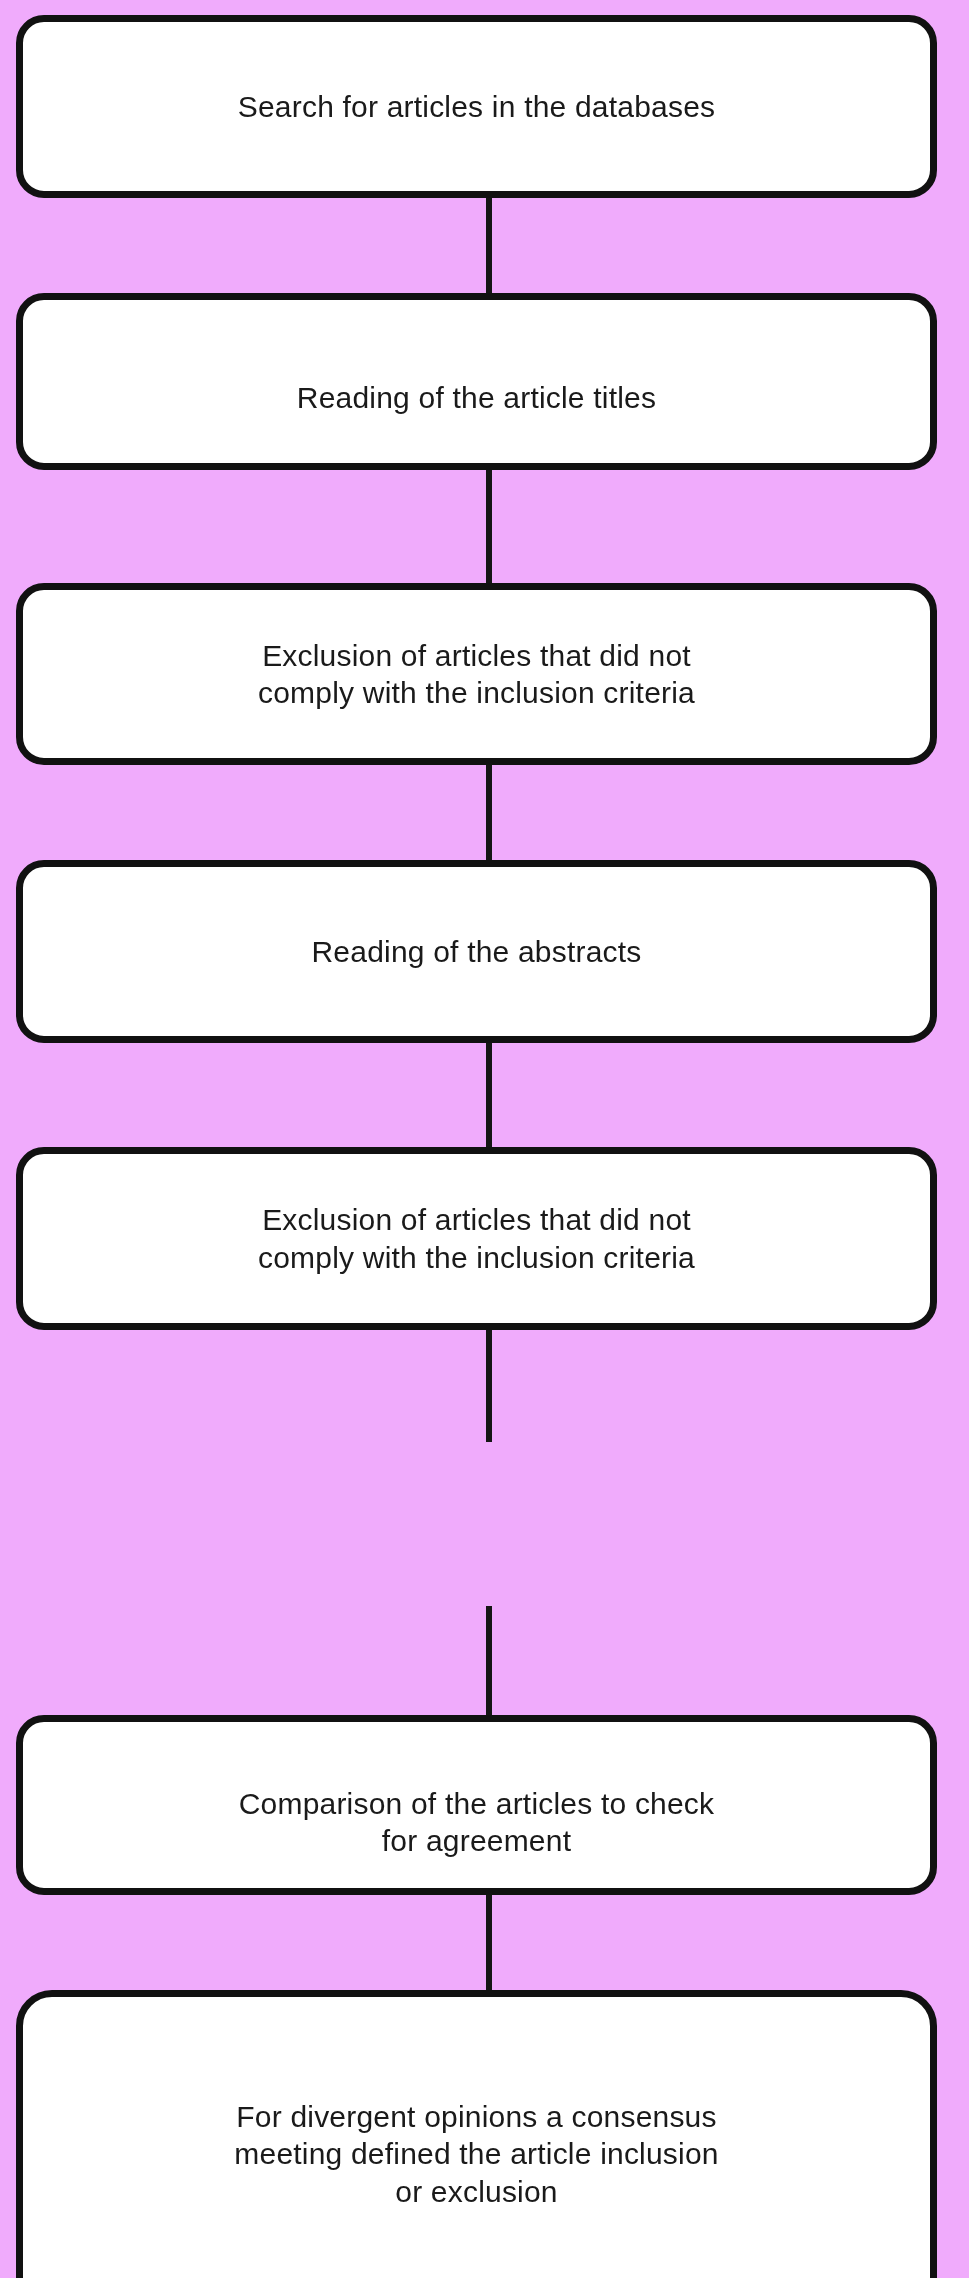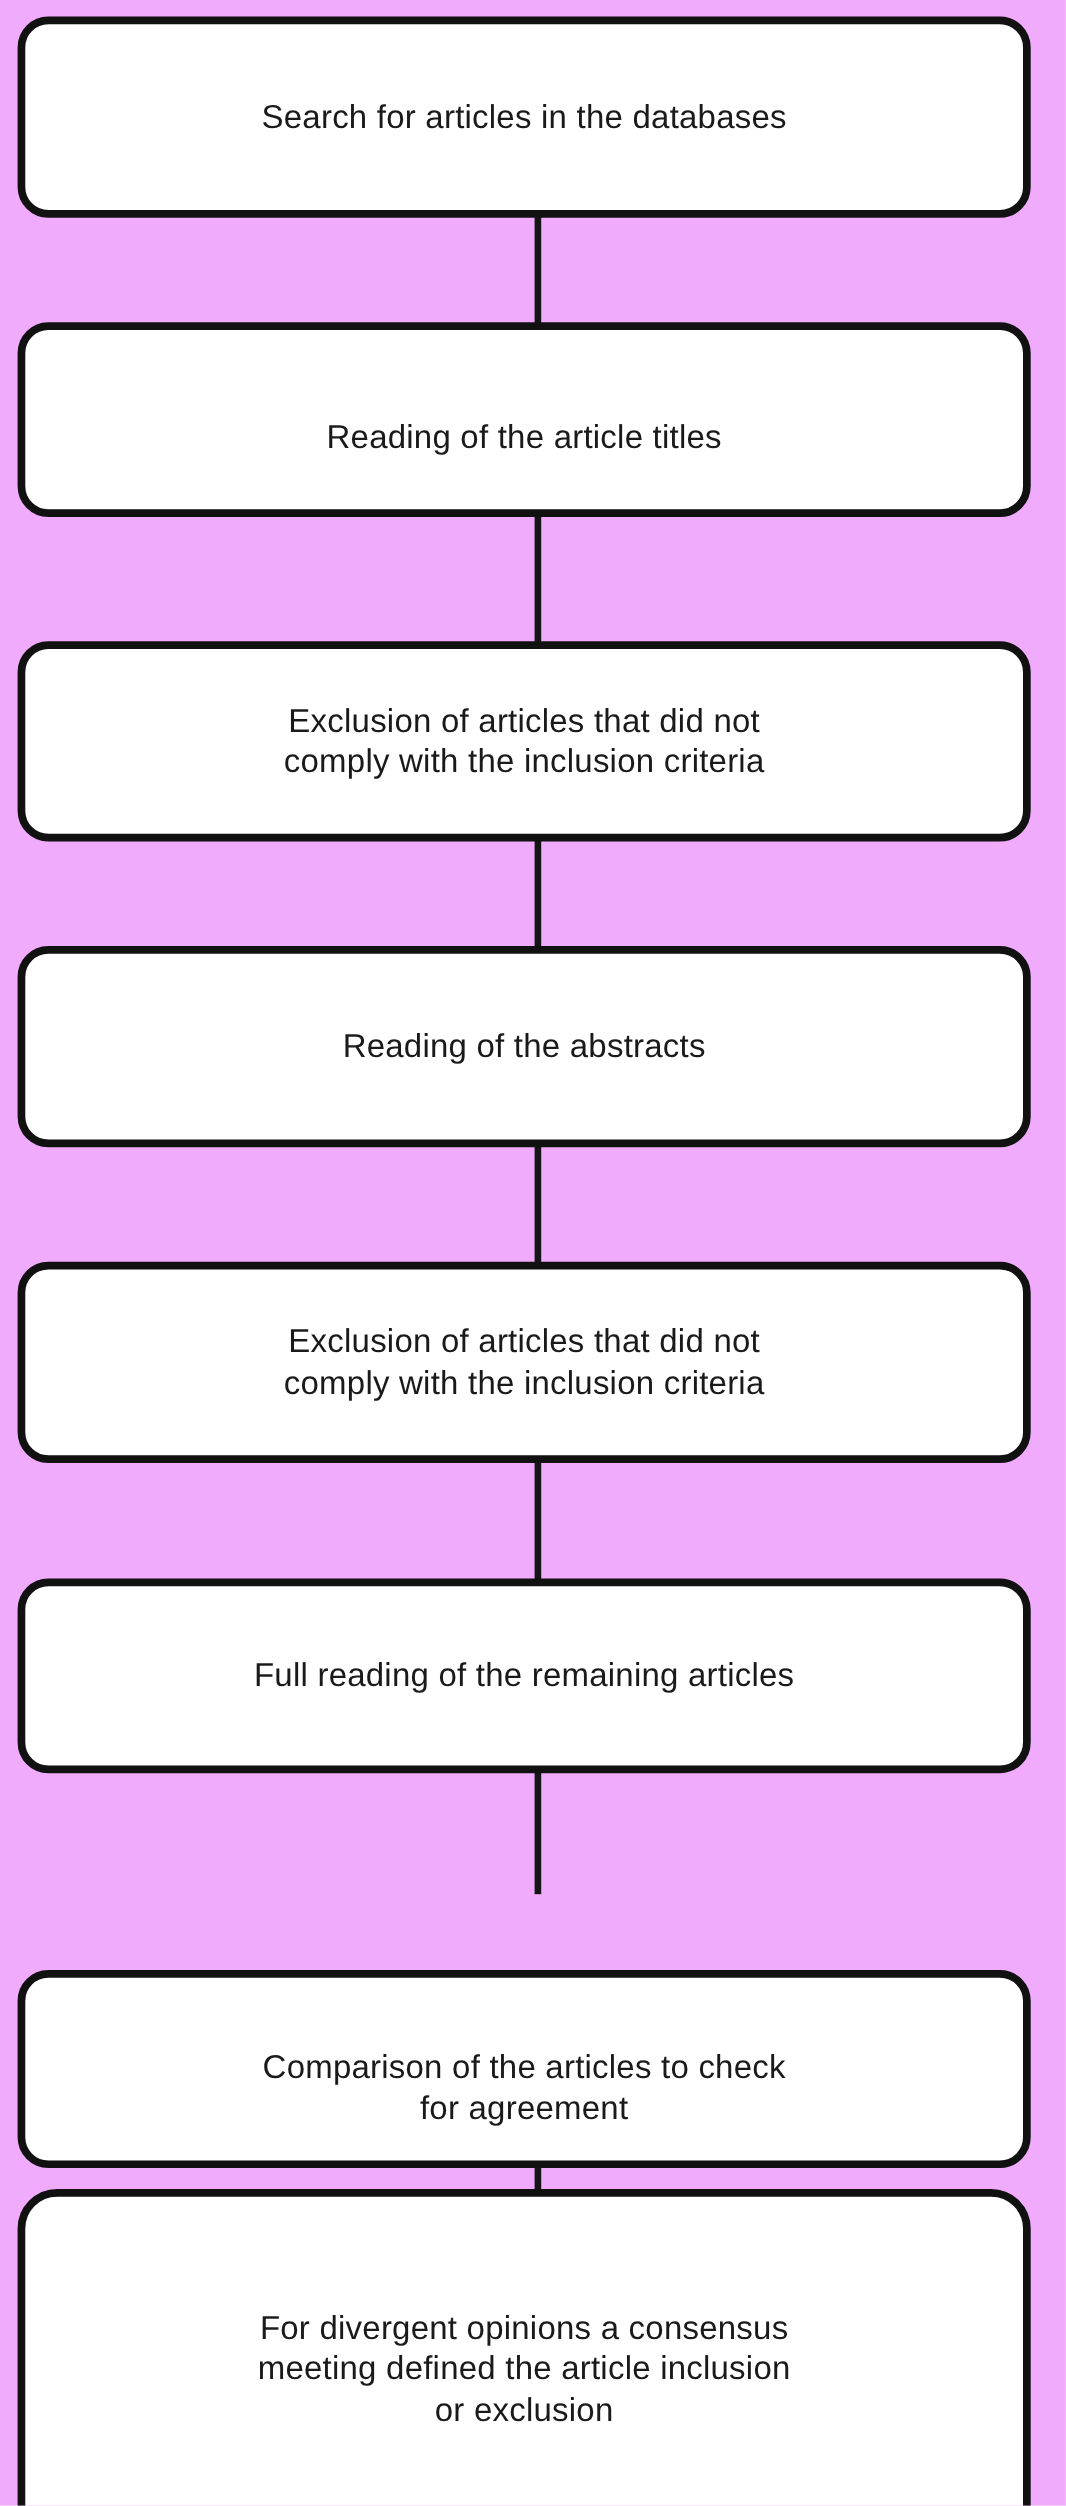--- a/index.html
+++ b/index.html
@@ -49,21 +49,21 @@
   .b2 { top: 293px;  height: 177px; padding-top: 32px; }
   .c2 { top: 464px;  height: 126px; }
   .b3 { top: 583px;  height: 182px; }
   .c3 { top: 759px;  height: 108px; }
   .b4 { top: 860px;  height: 183px; }
   .c4 { top: 1037px; height: 117px; }
   .b5 { top: 1147px; height: 183px; }
   .c5 { top: 1324px; height: 118px; }
   .b6 { top: 1435px; height: 177px; }
   .c6 { top: 1606px; height: 116px; }
-  .b7 { top: 1791px; height: 180px; padding-top: 34px; }
+  .b7 { top: 1715px; height: 180px; padding-top: 34px; }
   .c7 { top: 1889px; height: 123px; }
   .b8 { top: 1990px; height: 328px; border-radius: 36px; }
 </style>
 </head>
 <body>
 
 <div class="canvas">
 
   <div class="box b1">
     <span class="label">Search for articles in the databases</span>
@@ -85,23 +85,20 @@
     <span class="label">Reading of the abstracts</span>
   </div>
   <div class="connector c4"></div>
 
   <div class="box b5">
     <span class="label">Exclusion of articles that did not
 comply with the inclusion criteria</span>
   </div>
   <div class="connector c5"></div>
 
-  <div class="box b6">
-    <span class="label">Full reading of the remaining articles</span>
-  </div>
   <div class="connector c6"></div>
 
   <div class="box b7">
     <span class="label">Comparison of the articles to check
 for agreement</span>
   </div>
   <div class="connector c7"></div>
 
   <div class="box b8">
     <span class="label">For divergent opinions a consensus

